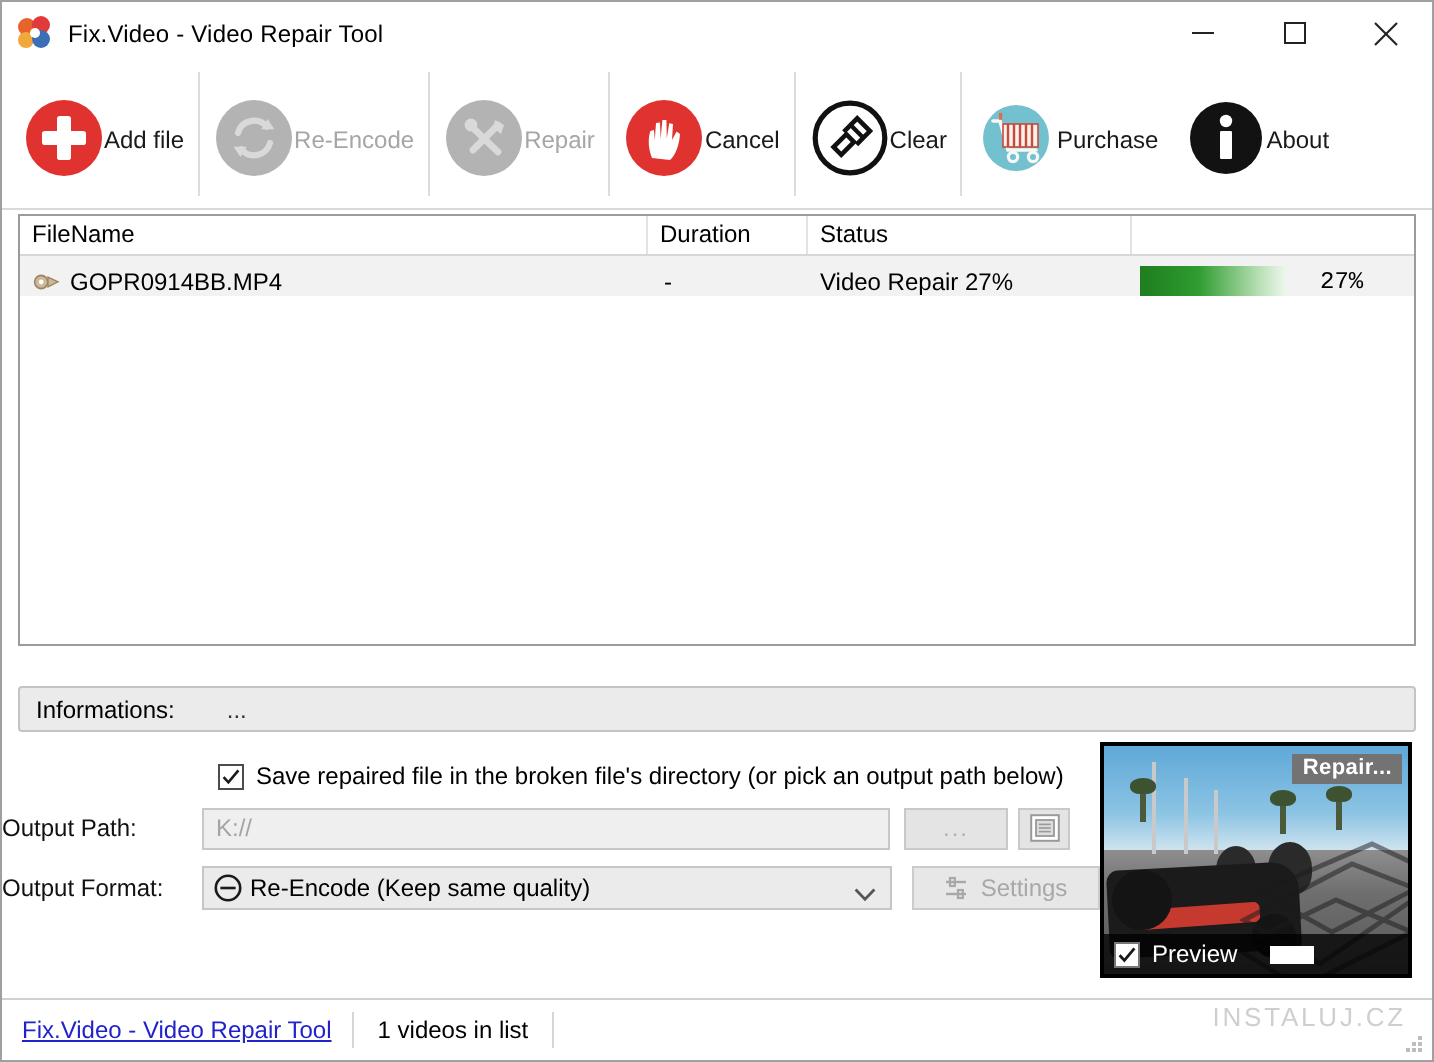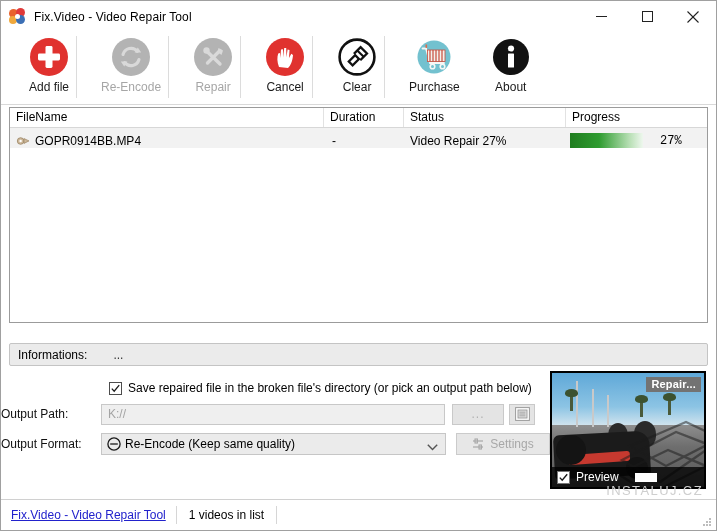--- a/index.html
+++ b/index.html
@@ -48,24 +48,23 @@
   .toolbar{
     flex:0 0 73px;height:73px;
     background:#ffffff;
     display:flex;align-items:flex-start;
     padding-left:4px;
     box-sizing:border-box;
     border-bottom:1px solid #d9d9d9;
   }
   .tbtn{
     width:auto;min-width:52px;height:68px;
-    display:flex;flex-direction:column;align-items:center;justify-content:flex-start;
+    display:flex;align-items:center;justify-content:flex-start;
     padding:5px 7px 0 7px;box-sizing:border-box;
     position:relative;
-    margin-left:17px;
   }
   .tbtn .lbl{font-size:12px;margin-top:3px;white-space:nowrap;color:#1a1a1a;}
   .tbtn.disabled .lbl{color:#a6a6a6;}
   .tsep{width:1px;height:62px;background:#dcdcdc;margin-top:4px;}
   .ic{width:40px;height:40px;position:relative;}
   .ic svg{display:block;}
 
   
   .listwrap{
     margin:2px 8px 12px 8px;
@@ -220,21 +219,21 @@
   }
   .sb-link{
     color:#2222cc;text-decoration:underline;font-size:12px;
     padding:0 10px 0 10px;
   }
   .sb-sep{width:1px;height:18px;background:#d6d6d6;}
   .sb-txt{font-size:12px;padding:0 12px;}
   .sb-sep2{width:1px;height:18px;background:#d6d6d6;}
   .grip{position:absolute;right:3px;bottom:2px;width:12px;height:12px;}
   .wm-text{
-    position:absolute;right:13px;bottom:32px;
+    position:absolute;right:13px;bottom:14px;
     color:#cfcfcf;font-size:13px;letter-spacing:1.4px;
     font-family:"Liberation Sans",sans-serif;
   }
 </style>
 </head>
 <body>
 
 <div class="window">
 
   <div class="titlebar">
@@ -373,21 +372,20 @@
       <div class="lbl">About</div>
     </div>
 
   </div>
 
   <div class="listwrap">
     <div class="listhead">
       <div class="hcell hc-name">FileName</div>
       <div class="hcell hc-dur">Duration</div>
       <div class="hcell hc-stat">Status</div>
-      <div class="hcell hc-prog">Progress</div>
     </div>
     <div class="row">
       <div class="rcell rc-name">
         <span class="filemini">
           <svg width="14" height="14" viewBox="0 0 14 14">
             <circle cx="4.6" cy="7" r="3.3" fill="#cdb89a" stroke="#9c8564" stroke-width="0.8"></circle>
             <circle cx="4.6" cy="7" r="1.2" fill="#fff"></circle>
             <path d="M8 4.6 L13 6.9 L8 9.4 Z" fill="#cdb89a" stroke="#9c8564" stroke-width="0.7"></path>
           </svg>
         </span>

